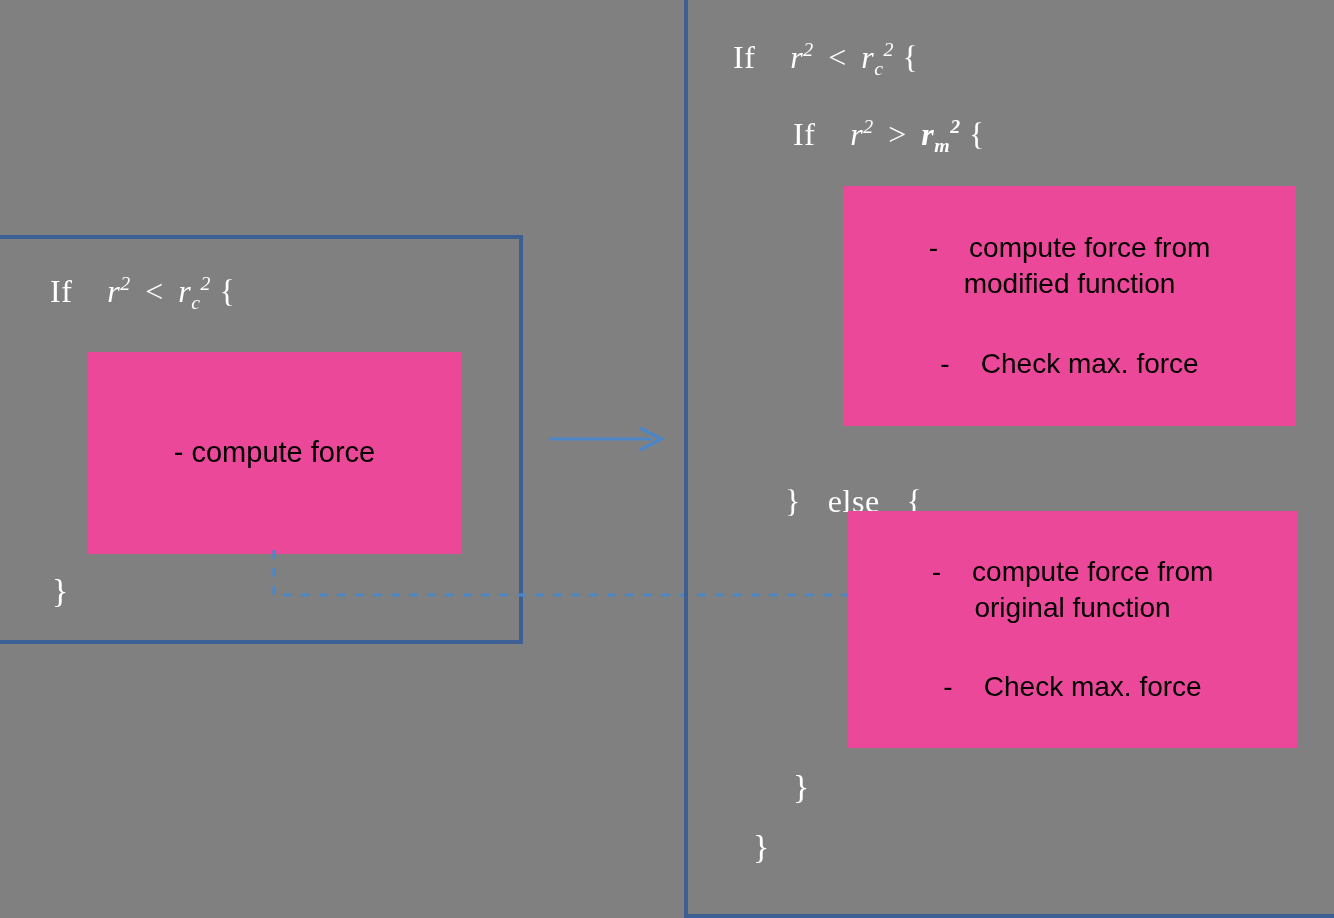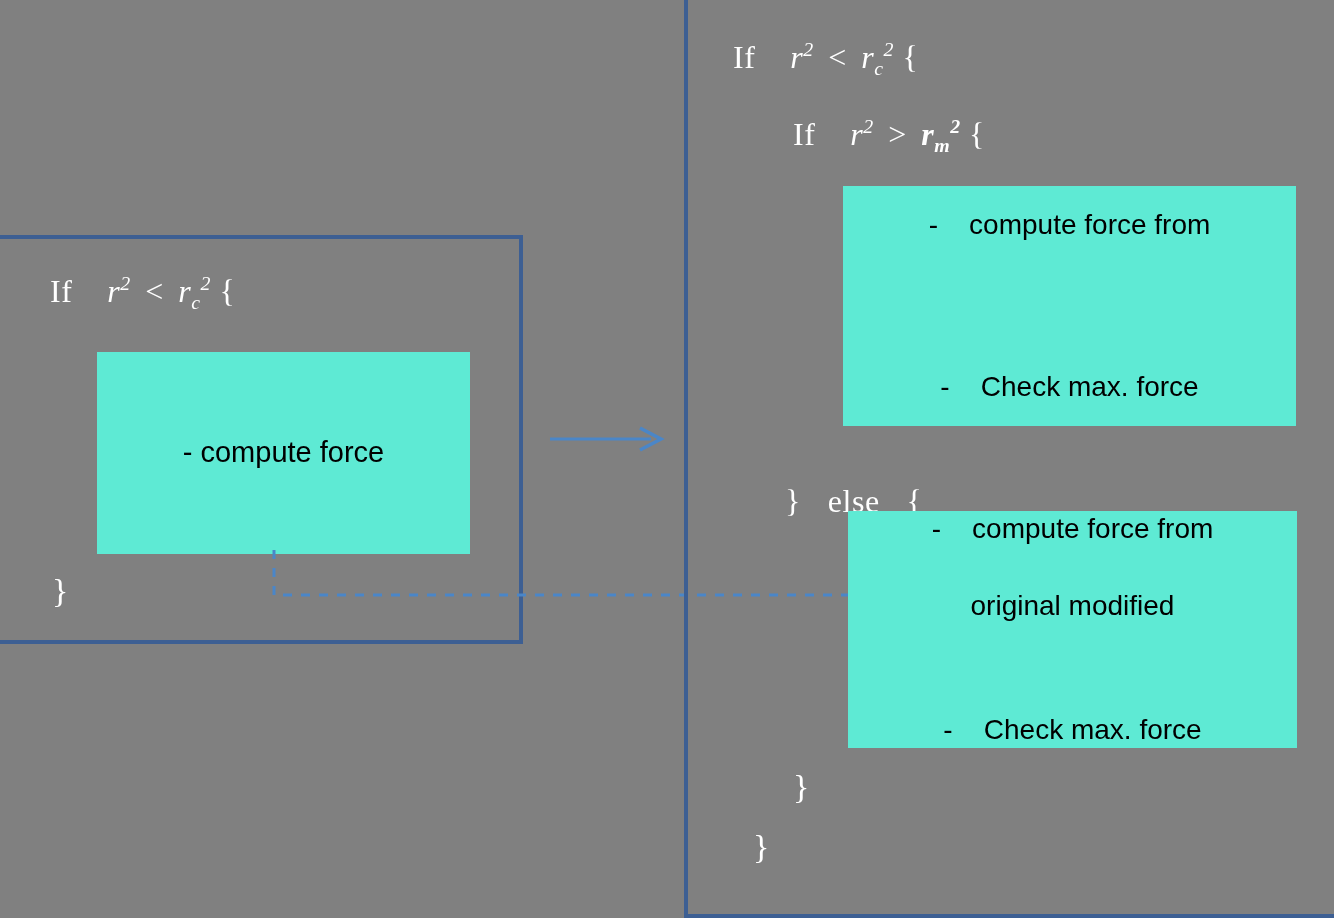--- a/index.html
+++ b/index.html
@@ -24,31 +24,30 @@
     border: 4px solid #3d5f93;
     background: transparent;
   }
   #left-panel  { left: -4px; top: 235px;  width: 527px;  height: 409px; }
   #right-panel { left: 684px; top: -4px;  width: 654px;  height: 922px; }
 
   
   .action-box {
     position: absolute;
     box-sizing: border-box;
-    background: #5eead4;
+    background: #ec4899;
     display: flex;
     flex-direction: column;
     align-items: center;
     justify-content: center;
     color: #000000;
     text-align: center;
     line-height: 1.28;
-    gap: 41px;
   }
-  #box-left        { left: 97px;  top: 352px; width: 373px; height: 202px; font-size: 29px; }
+  #box-left        { left: 88px;  top: 352px; width: 373px; height: 202px; font-size: 29px; }
   #box-modified    { left: 843px; top: 186px; width: 453px; height: 240px; font-size: 28px; padding: 0 26px; }
   #box-original    { left: 848px; top: 511px; width: 449px; height: 237px; font-size: 28px; padding: 0 26px; }
 
   .bullet-line {
     display: block;
     white-space: pre-wrap;
   }
   .bullet-gap { height: 44px; }
 
   
@@ -147,35 +146,36 @@
     <span class="kw">If</span>
     <span style="display:inline-block;width:18px"></span>
     <span class="mathvar"><span>r</span><sup>2</sup></span>
     <span class="op">&gt;</span>
     <span class="mathvar bold"><span>r</span><sub>m</sub><sup>2</sup></span>
     <span class="brace">{</span>
   </div>
 
   <div id="box-modified" class="action-box">
     <span class="bullet-line">-    compute force from</span>
+    <span class="bullet-line">modified function</span>
     <span class="bullet-gap"></span>
     <span class="bullet-line">-    Check max. force</span>
   </div>
 
   <div id="right-else" class="code-line">
     <span class="brace">}</span>
     <span style="display:inline-block;width:10px"></span>
     <span class="kw">else</span>
     <span style="display:inline-block;width:10px"></span>
     <span class="brace">{</span>
   </div>
 
   <div id="box-original" class="action-box">
     <span class="bullet-line">-    compute force from</span>
-    <span class="bullet-line">original modified</span>
+    <span class="bullet-line">original function</span>
     <span class="bullet-gap"></span>
     <span class="bullet-line">-    Check max. force</span>
   </div>
 
   <div id="right-close1" class="code-line">}</div>
   <div id="right-close2" class="code-line">}</div>
 
 </div>
 
 </body></html>

